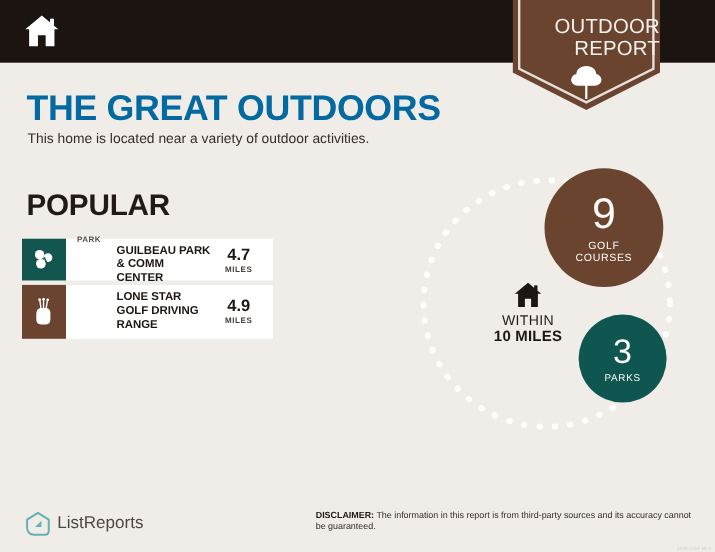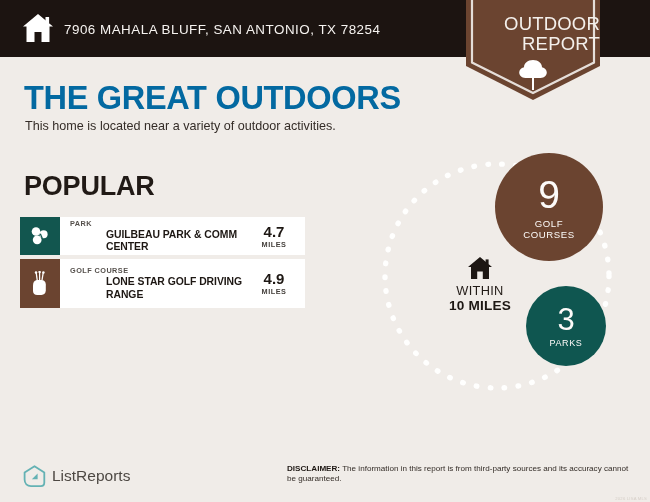--- a/index.html
+++ b/index.html
@@ -61,21 +61,21 @@
   }
   #popular {
     position:absolute; left:24px; top:171px;
     font-size:27px; font-weight:bold; color:#211a16;
     letter-spacing:-0.2px;
   }
 
   
   .row {
     position:absolute; left:20px;
-    width:285px; background:#ffffff;
+    width:228px; background:#ffffff;
     display:flex; align-items:stretch;
   }
   #row-0 { top:217px; height:38px; }
   #row-1 { top:259px; height:49px; }
   .row-icon {
     width:40px; flex:0 0 40px;
     display:flex; align-items:center; justify-content:center;
   }
   .row-icon.teal  { background:#12564f; }
   .row-icon.brown { background:#6b4430; }
@@ -167,21 +167,20 @@
 </head>
 <body>
 
 <div id="page">
 
   <div id="header">
     <svg id="home-icon-head" viewBox="0 0 32 30">
       <path d="M16 1 L31 13.5 L27.5 13.5 L27.5 29 L19.5 29 L19.5 19 L12.5 19 L12.5 29 L4.5 29 L4.5 13.5 L1 13.5 Z" fill="#ffffff"></path>
       <rect x="23.5" y="4" width="3.6" height="6" fill="#ffffff"></rect>
     </svg>
-    <div id="address">7906 MAHALA BLUFF, SAN ANTONIO, TX 78254</div>
   </div>
 
   <div id="badge">
     <svg width="134" height="100" viewBox="0 0 134 100">
       <path d="M0 0 L134 0 L134 66 L67 100 L0 66 Z" fill="#6b4430"></path>
       <path d="M6 0 L6 62.5 L67 93 L128 62.5 L128 0" fill="none" stroke="#f0ece8" stroke-width="2.2" opacity="0.92"></path>
     </svg>
     <div id="badge-title">
       <div>OUTDOOR</div>
       <div>REPORT</div>
@@ -221,21 +220,20 @@
         <path d="M7.6 9 C5.2 9.6 4 11.6 4 14.4 L4 20 C4 22.5 5.8 24 8.2 24 L12.4 24 C15 24 16.8 22.3 16.8 19.6 L16.8 13.6 C16.8 11 15.4 9.4 13 9 Z" fill="#ffffff"></path>
         <path d="M8.2 9.2 L7.2 1.6" stroke="#ffffff" stroke-width="1.25"></path>
         <path d="M10.6 9 L10.6 1.2" stroke="#ffffff" stroke-width="1.25"></path>
         <path d="M13 9.2 L14.2 1.8" stroke="#ffffff" stroke-width="1.25"></path>
         <circle cx="7.0" cy="1.4" r="1.25" fill="#ffffff"></circle>
         <circle cx="10.6" cy="1.0" r="1.25" fill="#ffffff"></circle>
         <circle cx="14.4" cy="1.6" r="1.25" fill="#ffffff"></circle>
       </svg>
     </div>
     <div class="row-text">
-      <div class="row-cat">GOLF COURSE</div>
       <div class="row-name">LONE STAR GOLF DRIVING RANGE</div>
     </div>
     <div class="row-dist">
       <div class="row-dist-num">4.9</div>
       <div class="row-dist-unit">MILES</div>
     </div>
   </div>
 
   <svg id="dots" viewBox="0 0 232 238">
     <circle cx="116" cy="119" r="112" fill="none" stroke="#ffffff" stroke-width="5.4" stroke-linecap="round" stroke-dasharray="0.6 13.4" opacity="0.96"></circle>

